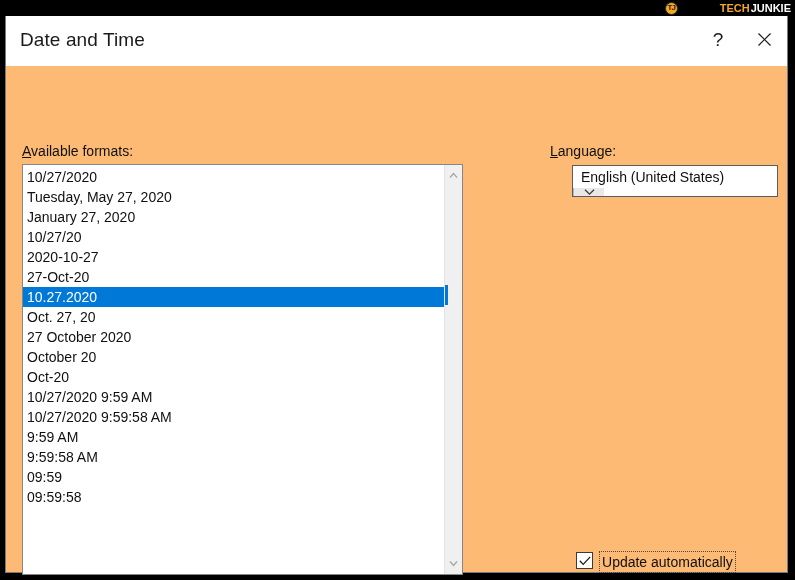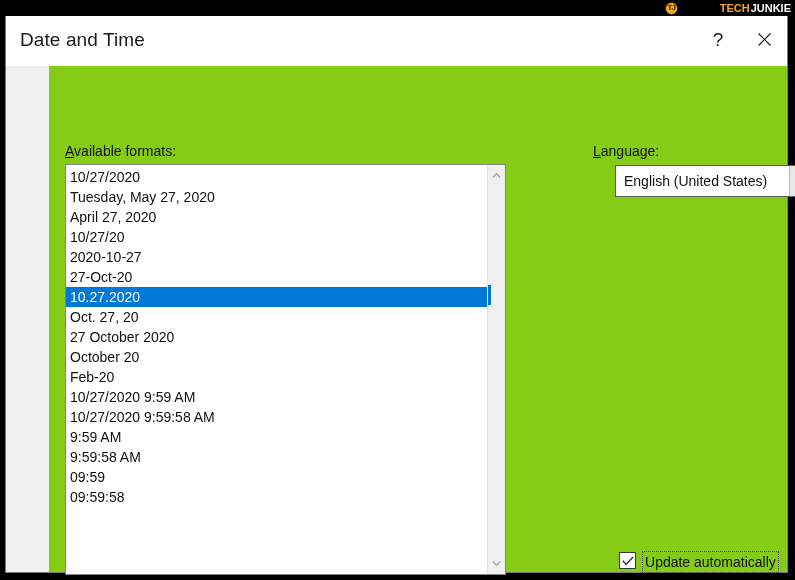--- a/index.html
+++ b/index.html
@@ -111,24 +111,23 @@
     justify-content: center;
     color: #1a1a1a;
     cursor: default;
   }
   .tb-btn svg { display: block; }
   #help-button { font-size: 19px; }
 
   
   #dialog-body {
     flex: 1 1 auto;
-    background: #84cc16;
+    background: #fdba74;
     position: relative;
     padding: 12px;
-    margin-left: 43px;
   }
 
   .field-label {
     font-size: 14px;
     color: #101010;
     position: absolute;
   }
   .field-label .ul { text-decoration: underline; }
 
   #available-formats-label { left: 16px; top: 77px; }
@@ -200,20 +199,21 @@
     position: absolute;
     left: 566px;
     top: 99px;
     width: 206px;
     height: 32px;
     background: #ffffff;
     border: 1px solid #5c5c5c;
     box-sizing: border-box;
     display: flex;
     align-items: stretch;
+    flex-direction: column;
   }
   #language-value {
     flex: 1 1 auto;
     display: flex;
     align-items: center;
     padding-left: 8px;
     font-size: 14px;
     color: #101010;
     white-space: nowrap;
   }
@@ -288,29 +288,29 @@
   <div id="dialog-body">
 
     <div class="field-label" id="available-formats-label"><span class="ul">A</span><span>vailable formats:</span></div>
 
     <div class="field-label" id="language-label"><span class="ul">L</span><span>anguage:</span></div>
 
     <div id="formats-listbox">
       <div id="formats-list">
           <div class="format-item">10/27/2020</div>
           <div class="format-item">Tuesday, May 27, 2020</div>
-          <div class="format-item">April 27, 2020</div>
+          <div class="format-item">January 27, 2020</div>
           <div class="format-item">10/27/20</div>
           <div class="format-item">2020-10-27</div>
           <div class="format-item">27-Oct-20</div>
           <div class="format-item selected" style="width: 505px;">10.27.2020</div>
           <div class="format-item">Oct. 27, 20</div>
           <div class="format-item">27 October 2020</div>
           <div class="format-item">October 20</div>
-          <div class="format-item">Feb-20</div>
+          <div class="format-item">Oct-20</div>
           <div class="format-item">10/27/2020 9:59 AM</div>
           <div class="format-item">10/27/2020 9:59:58 AM</div>
           <div class="format-item">9:59 AM</div>
           <div class="format-item">9:59:58 AM</div>
           <div class="format-item">09:59</div>
           <div class="format-item">09:59:58</div>
         </div>
       <div id="formats-scrollbar">
         <div class="sb-arrow" id="sb-up">
           <svg width="9" height="7" viewBox="0 0 9 7" aria-hidden="true">

